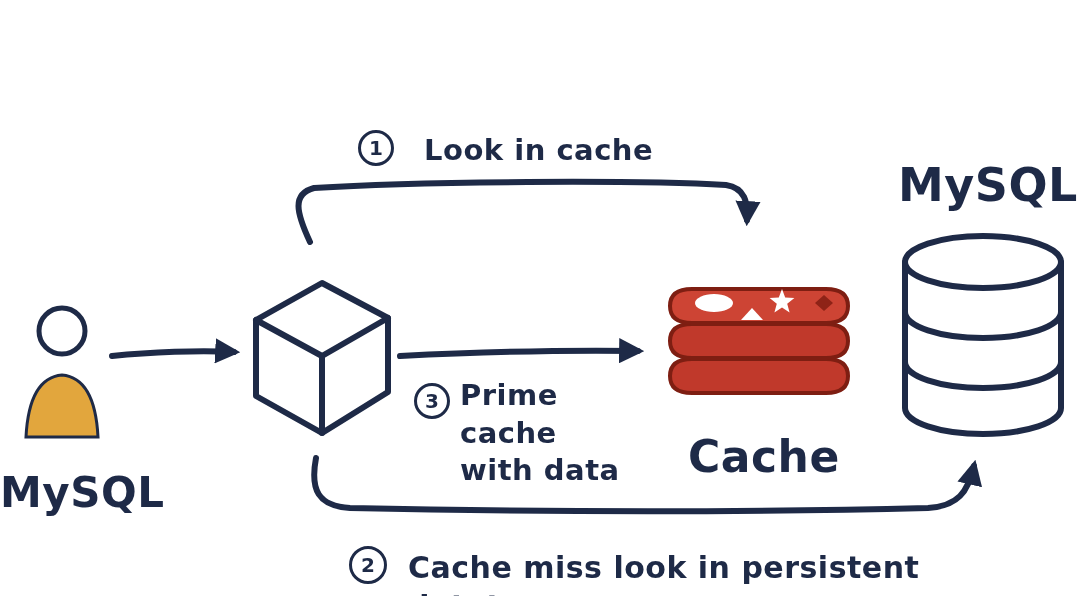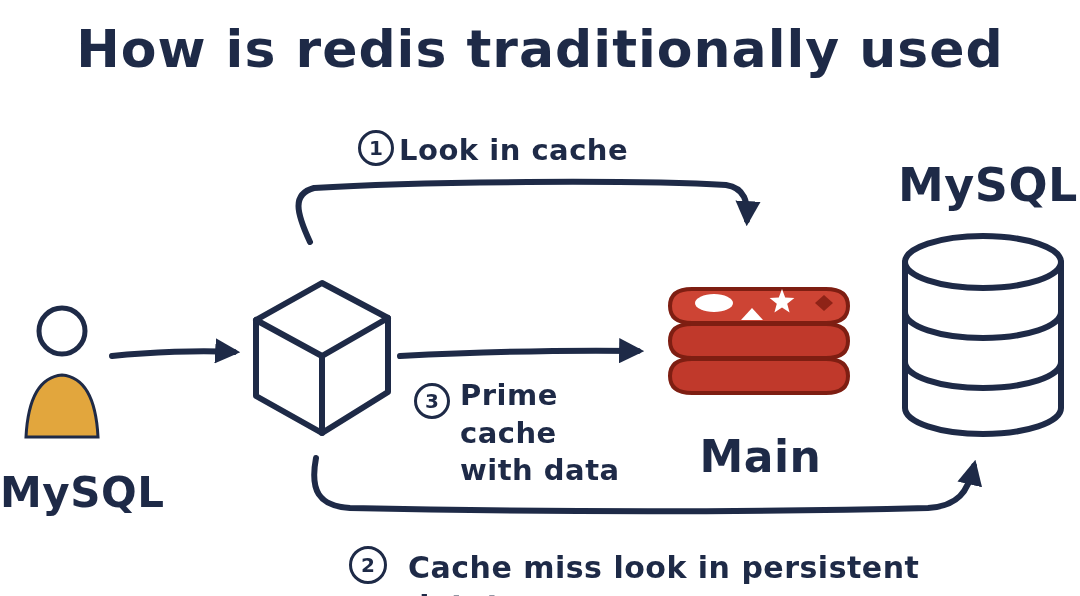--- a/index.html
+++ b/index.html
@@ -48,21 +48,21 @@
     justify-content: center;
     font-size: 20px;
     font-weight: 700;
     color: #1e2a47;
     background: #ffffff;
   }
   .badge-step1 { left: 358px; top: 130px; }
   .badge-step3 { left: 414px; top: 383px; }
   .badge-step2 { left: 349px; top: 546px; width: 32px; height: 32px; }
 
-  .step1-label { left: 399px; top: 132px; font-size: 29px; }
+  .step1-label { left: 424px; top: 132px; font-size: 29px; }
   .cache-hit-note { left: 377px; top: 207px; width: 300px; text-align: center; font-size: 29px; }
   .step3-label { left: 460px; top: 377px; width: 185px; text-align: left; font-size: 29px; }
   .step2-label { left: 408px; top: 548px; font-size: 30px; }
   .client-label { left: 0px; top: 466px; width: 135px; text-align: center; font-size: 42px; }
   .redis-label { left: 688px; top: 428px; width: 145px; text-align: center; font-size: 44px; }
   .mysql-label { left: 893px; top: 156px; width: 190px; text-align: center; font-size: 46px; }
 </style>
 </head>
 <body>
 
@@ -105,36 +105,35 @@
     </g>
 
     <g stroke="#1e2a47" stroke-width="6" stroke-linecap="round" fill="#ffffff">
       <path d="M 905 262 L 905 408 A 78 26 0 0 0 1061 408 L 1061 262"></path>
       <ellipse cx="983" cy="262" rx="78" ry="26"></ellipse>
       <path d="M 905 312 A 78 26 0 0 0 1061 312" fill="none"></path>
       <path d="M 905 362 A 78 26 0 0 0 1061 362" fill="none"></path>
     </g>
   </svg>
 
-  <div class="label title">How is redis traditionally used</div>
 
   <div class="badge badge-step1">
     <span>1</span>
   </div>
   <div class="label step1-label">Look in cache</div>
 
 
   <div class="badge badge-step3">
     <span>3</span>
   </div>
   <div class="label step3-label">Prime cache
 with data</div>
 
   <div class="badge badge-step2">
     <span>2</span>
   </div>
   <div class="label step2-label">Cache miss look in persistent datatore</div>
 
   <div class="label client-label">MySQL</div>
-  <div class="label redis-label">Main</div>
+  <div class="label redis-label">Cache</div>
   <div class="label mysql-label">MySQL</div>
 
 </div>
 
 </body></html>

